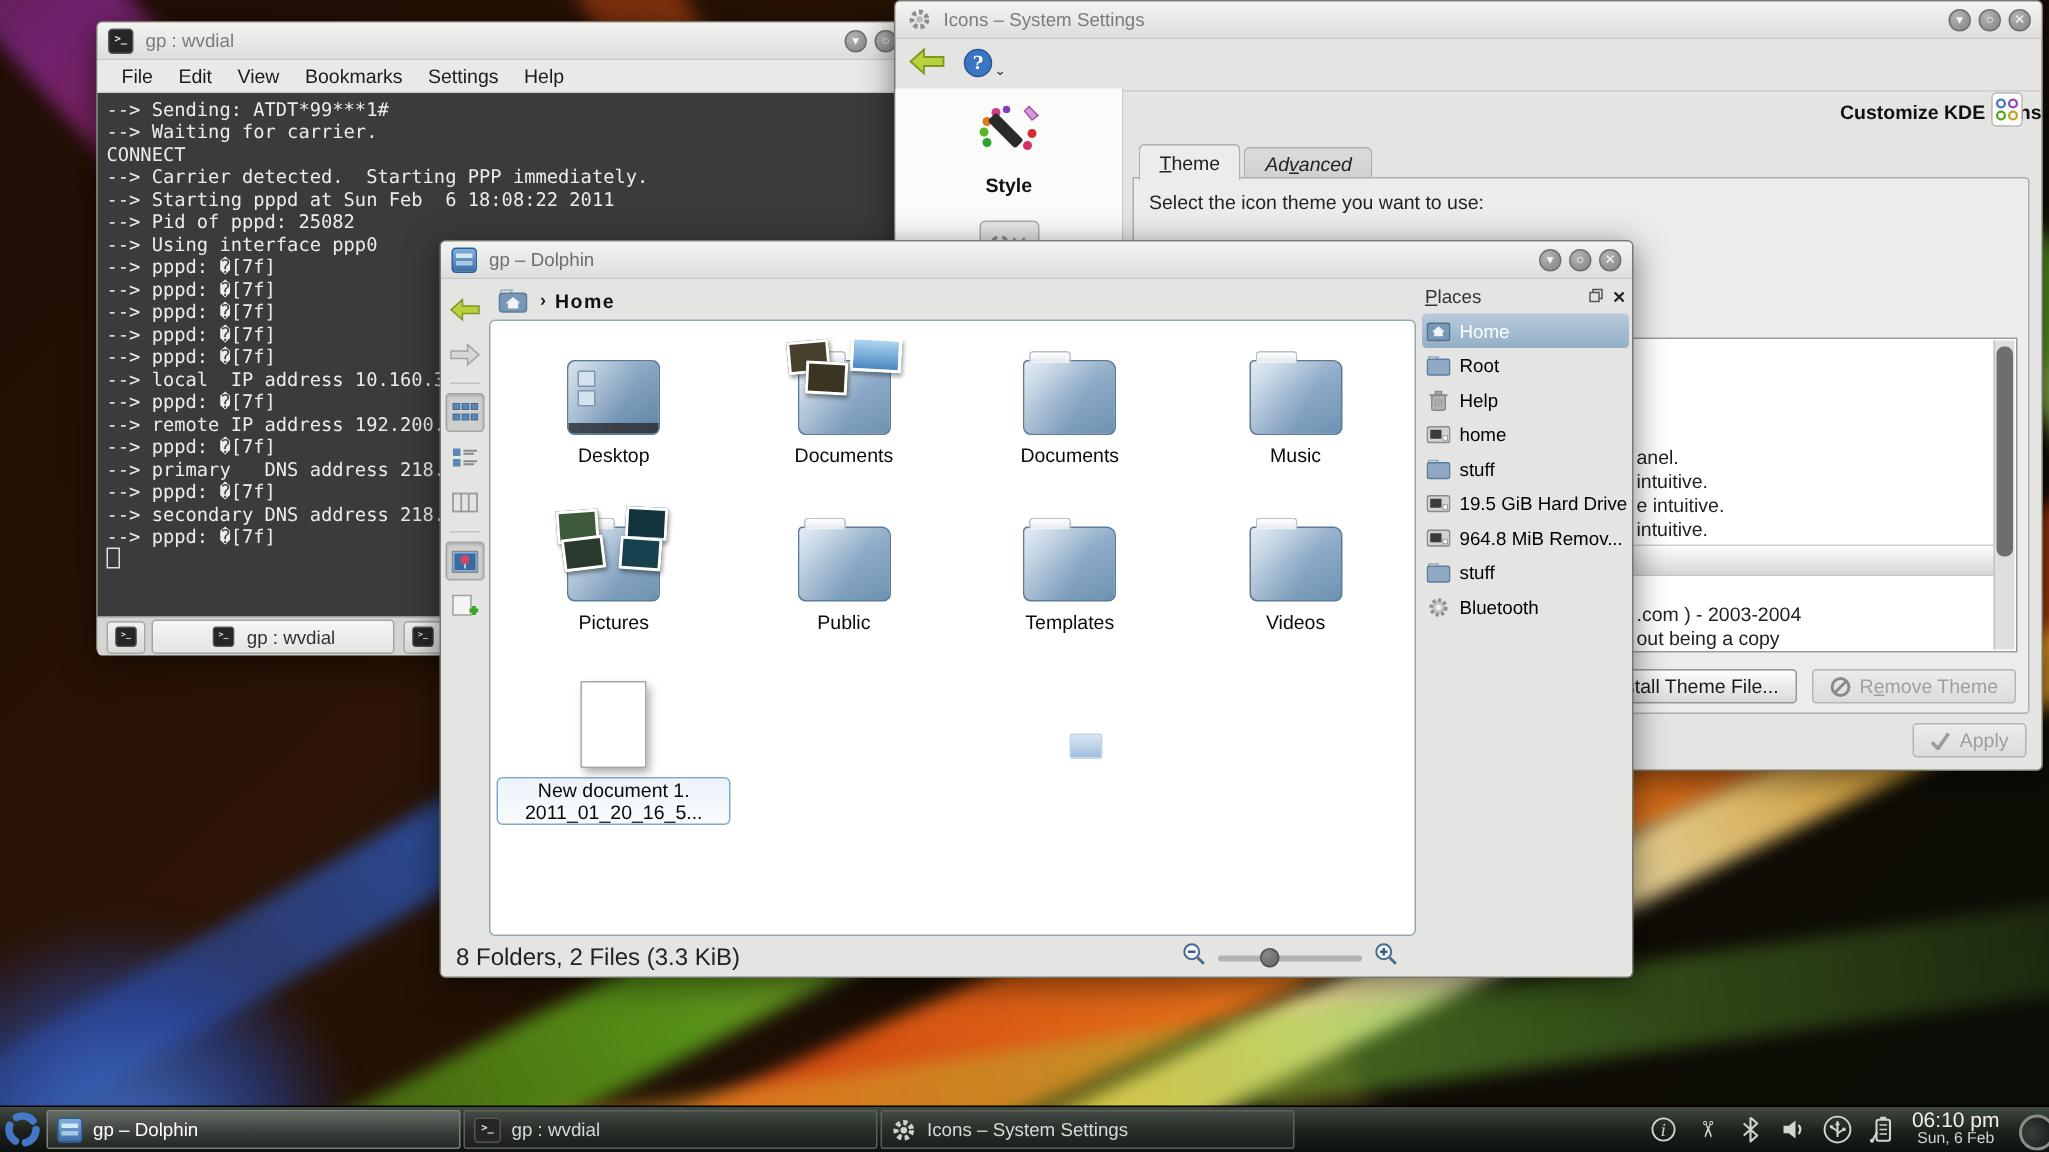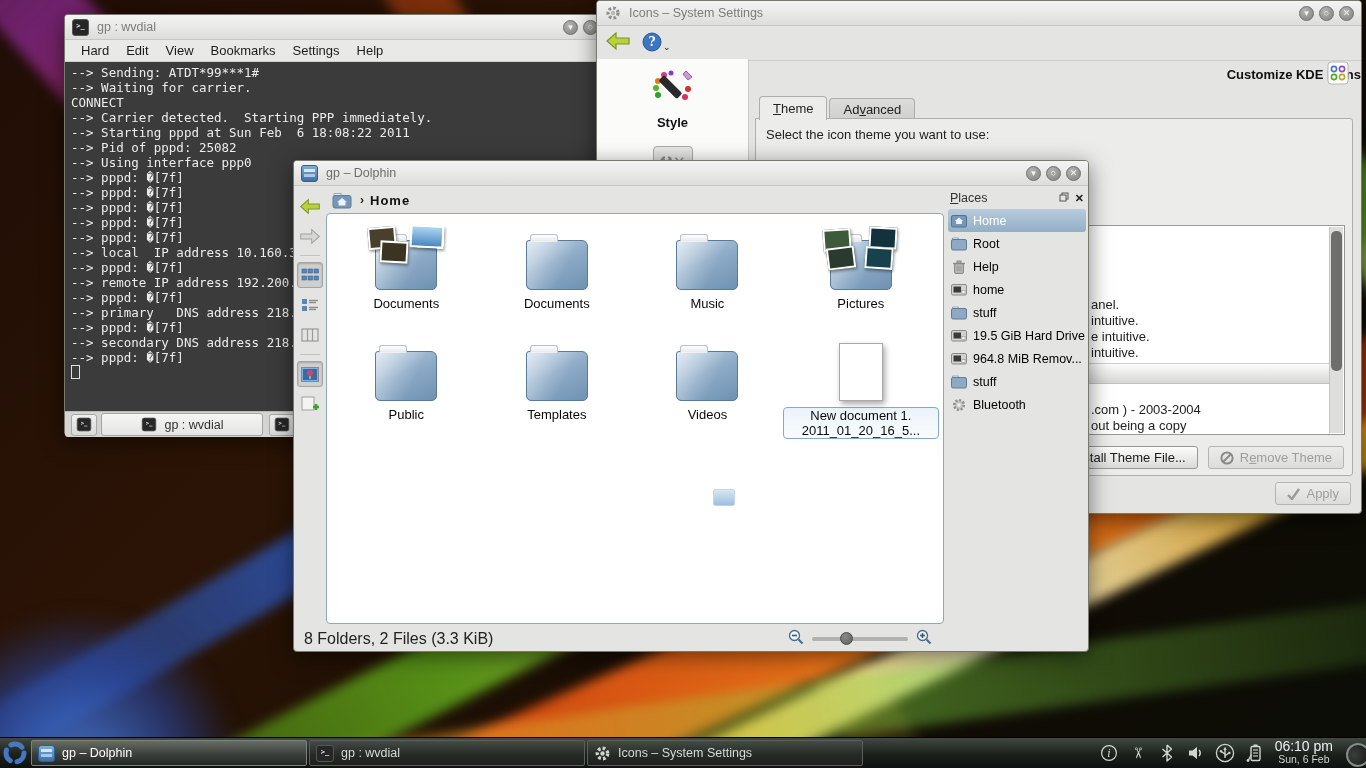--- a/index.html
+++ b/index.html
@@ -72,21 +72,21 @@
   .ss-tool2{margin-top:16px;width:38px;height:30px;background:linear-gradient(#e8e8e6,#cfcfcd);
             border:1px solid #aaa;border-radius:4px;display:flex;align-items:center;justify-content:center;
             color:#8a8a88;font-size:15px;}
   .ss-main{position:absolute;left:152px;top:0;right:0;bottom:0;}
   .ss-heading{font-weight:bold;font-size:13px;color:#101010;margin:8px 0 0 10px;text-align:right;}
   .ss-overview{position:absolute;right:12px;top:2px;}
   .ss-tabs{position:absolute;left:10px;top:36px;display:flex;align-items:center;}
   .ss-tab{padding:4px 13px;font-size:13px;color:#222;border:1px solid #aeaeac;
           border-bottom:none;border-radius:4px 4px 0 0;background:linear-gradient(#dcdcda,#cfcfcd);margin-right:2px;}
   .ss-tab.active{background:#ececea;position:relative;z-index:2;top:0;}
-  .ss-tab.inactive{margin-top:3px;padding-top:3px;}
+  .ss-tab.inactive{margin-top:3px;padding-top:3px;font-style:italic;}
   .ss-panel{position:absolute;left:6px;right:8px;top:59px;height:358px;background:#ececea;
             border:1px solid #aeaeac;border-radius:0 3px 3px 3px;box-sizing:border-box;}
   .ss-select-label{font-size:13px;color:#222;margin:8px 0 0 10px;}
   .ss-list{position:absolute;left:7px;right:7px;top:106px;bottom:40px;background:#fff;
            border:1px solid #989896;}
   .ss-frag{position:absolute;font-size:13px;color:#222;white-space:nowrap;}
   .ss-band{position:absolute;left:0;right:14px;top:137px;height:19px;
            background:linear-gradient(#fdfdfd,#d6d6d4);border-top:1px solid #cfcfcd;border-bottom:1px solid #c2c2c0;}
   .ss-scroll{position:absolute;right:1px;top:1px;bottom:1px;width:13px;background:#dededc;
              border-left:1px solid #c4c4c2;}
@@ -196,21 +196,21 @@
     <span class="appicon">
         <span class="term-glyph">&gt;_</span>
       </span>
     <span>gp : wvdial</span>
     <span class="winbtns">
       <span class="winbtn">▾</span>
       <span class="winbtn">○</span>
     </span>
   </div>
   <nav class="term-menubar" id="term-menu">
-      <span>Hard</span>
+      <span>File</span>
       <span>Edit</span>
       <span>View</span>
       <span>Bookmarks</span>
       <span>Settings</span>
       <span>Help</span>
     </nav>
   <div class="term-screen" id="term-screen"><div>--&gt; Sending: ATDT*99***1#</div><div>--&gt; Waiting for carrier.</div><div>CONNECT</div><div>--&gt; Carrier detected.  Starting PPP immediately.</div><div>--&gt; Starting pppd at Sun Feb  6 18:08:22 2011</div><div>--&gt; Pid of pppd: 25082</div><div>--&gt; Using interface ppp0</div><div>--&gt; pppd: �[7f]</div><div>--&gt; pppd: �[7f]</div><div>--&gt; pppd: �[7f]</div><div>--&gt; pppd: �[7f]</div><div>--&gt; pppd: �[7f]</div><div>--&gt; local  IP address 10.160.35.</div><div>--&gt; pppd: �[7f]</div><div>--&gt; remote IP address 192.200.1.</div><div>--&gt; pppd: �[7f]</div><div>--&gt; primary   DNS address 218.24</div><div>--&gt; pppd: �[7f]</div><div>--&gt; secondary DNS address 218.24</div><div>--&gt; pppd: �[7f]</div><div><span class="cursor"></span></div></div>
   <div class="term-tabbar">
     <span class="tab-btn">
         <span class="term-glyph" style="transform:scale(.8)">&gt;_</span>
@@ -417,20 +417,30 @@
               <path d="M2 4 h6 l1.5 -2.5 h-7.5z" fill="#e9eef3" stroke="#9ab"></path>
               <rect x="1" y="3.5" width="18" height="12.5" rx="2" fill="#7897b6" stroke="#5d7d9c"></rect>
               <path d="M10 6 l5 4.2 h-1.6 v3.4 h-6.8 v-3.4 h-1.6 z" fill="#eef3f8"></path>
             </svg>
         </span>
         <span class="bread-chev">›</span>
         <span class="bread-label">Home</span>
       </div>
       <div class="dol-view">
         <div class="grid" id="dol-grid">
+            <div class="cell">
+              <span class="icon-zone">
+                <span class="bfolder bdesktop">
+                  <i class="dsq d1"></i>
+                  <i class="dsq d2"></i>
+                  <i class="dbar"></i>
+                </span>
+              </span>
+              <span class="cell-label">Desktop</span>
+            </div>
             <div class="cell">
               <span class="icon-zone">
                 <span class="bfolder">
                   <i class="ph doc-p1"></i>
                   <i class="ph doc-pb"></i>
                   <i class="ph doc-p2"></i>
                 </span>
               </span>
               <span class="cell-label">Documents</span>
             </div>

